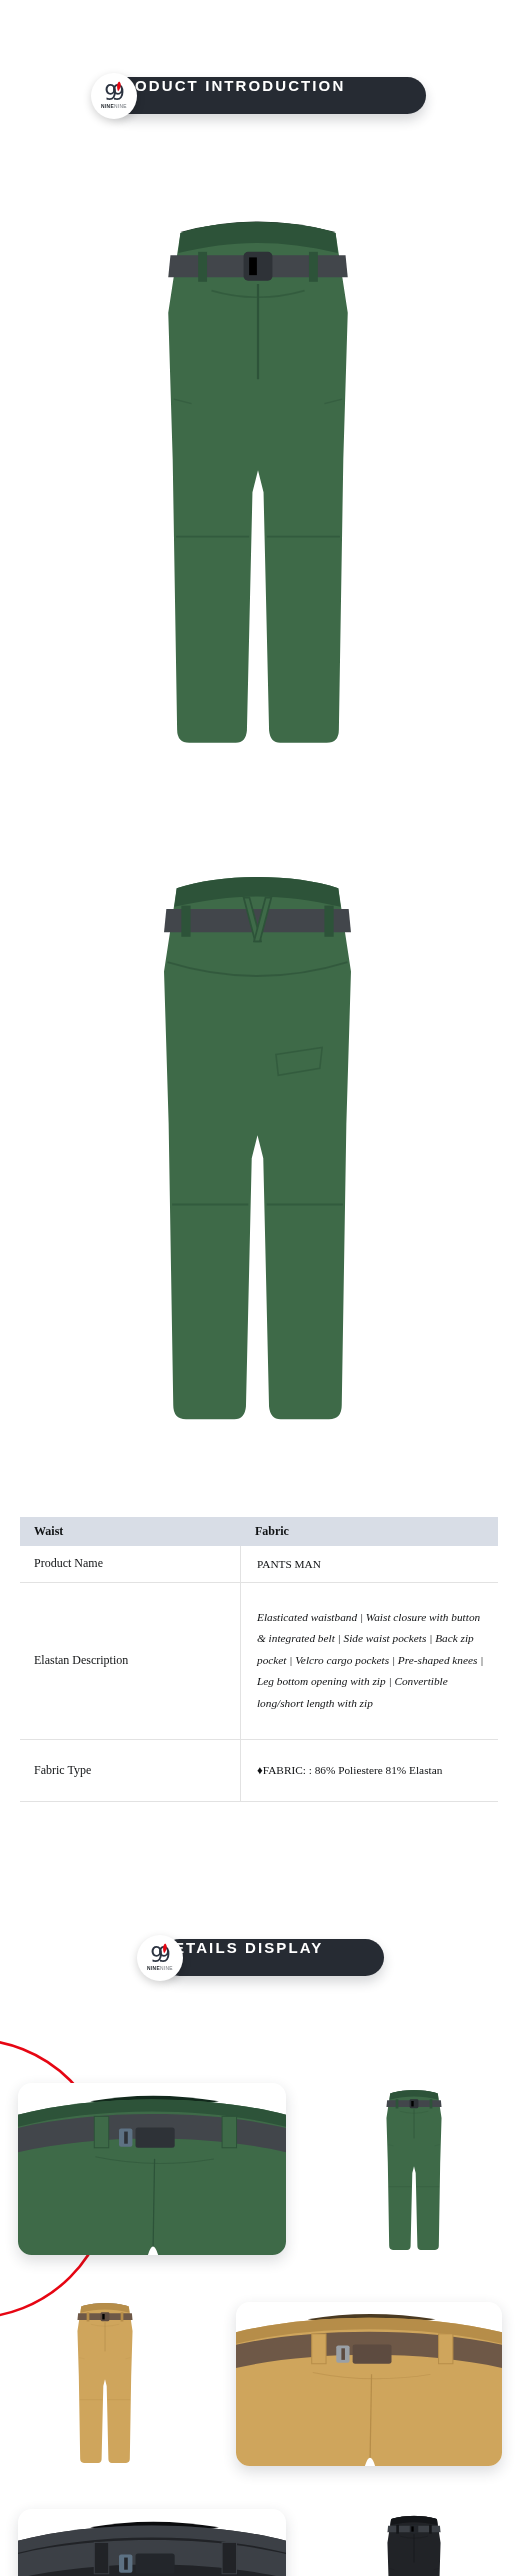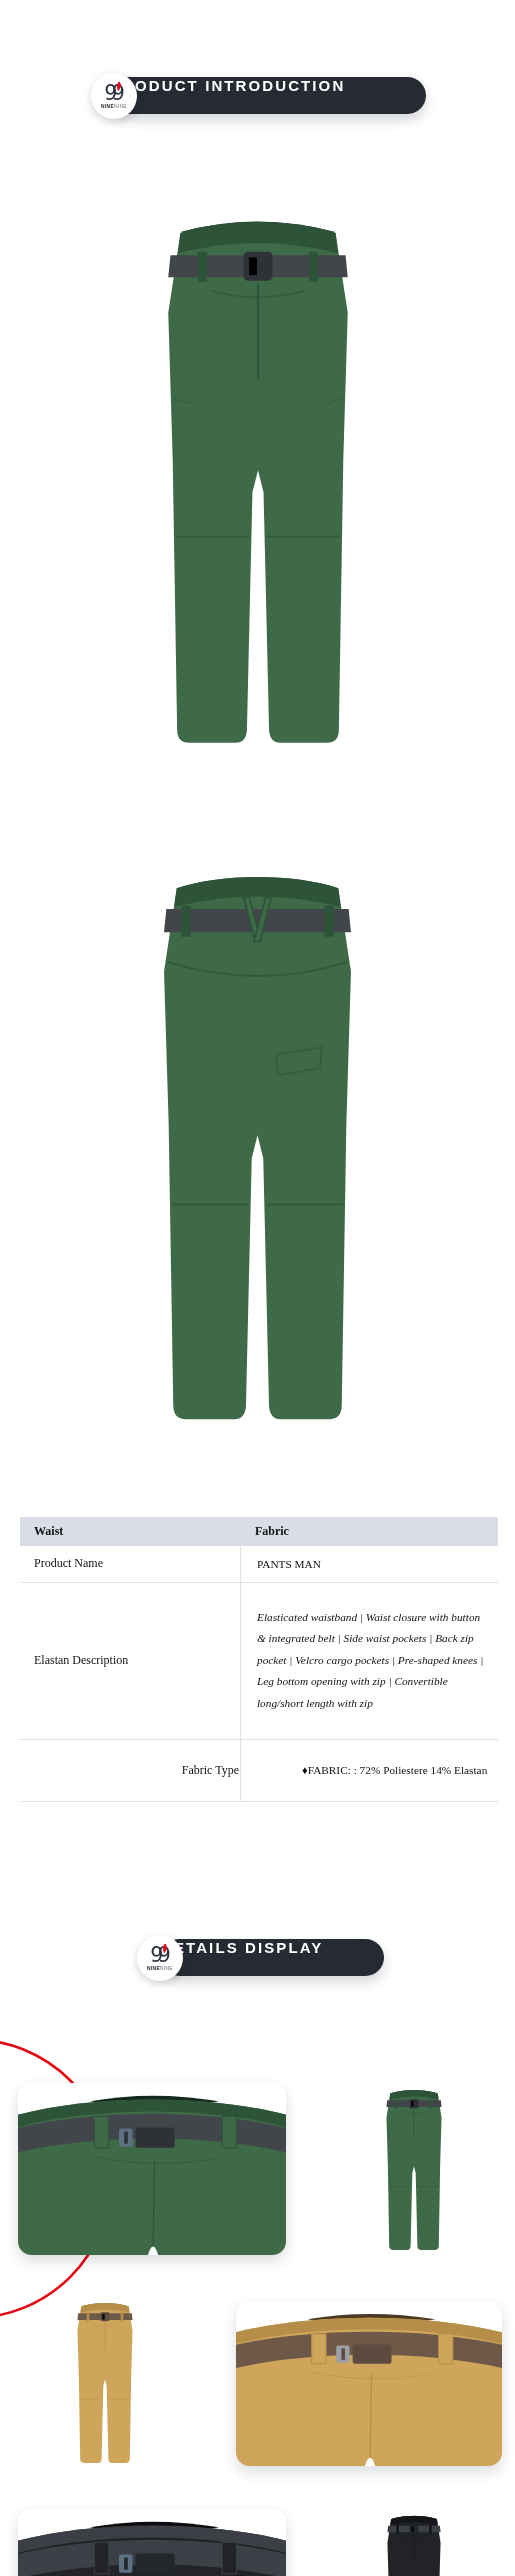--- a/index.html
+++ b/index.html
@@ -27,21 +27,21 @@
   .spec .hdr{background:var(--table_header_bg,#d8dde6);height:29px;}
   .spec td{vertical-align:middle;}
   .spec .c1{width:205px;padding-left:14.4px;font-size:12px;}
   .spec .c2{padding-left:14.4px;padding-right:10.3px;font-size:11.3px;}
   .spec .hdr .c1,.spec .hdr .c2{font-weight:600;font-size:12px;}
   .spec .body-row td{border-bottom:0.8px solid var(--table_border,#e2e2e2);}
   .spec .body-row .c2{border-left:0.8px solid var(--table_border,#e2e2e2);padding-left:16px;}
   .row-name{height:36px;}
   .row-desc{height:157px;}
   .row-desc .c2{line-height:21.6px;padding-top:4.1px;padding-bottom:4.1px;font-style:italic;}
-  .row-fab{height:62px;text-align:right;}
+  .row-fab{height:62px;}
 
   
   .card{position:absolute;background:#fff;border-radius:13.4px;overflow:hidden;
         box-shadow:0 5.2px 13.4px rgba(40,45,55,.16);}
   .card svg{display:block;width:100%;height:100%;}
   .thumb{position:absolute;}
   .thumb svg{display:block;width:100%;height:100%;}
   #red-annot{position:absolute;left:-165px;top:2025px;width:330px;height:330px;z-index:0;}
 </style>
 </head>
@@ -132,21 +132,21 @@
     <tr class="body-row row-name">
       <td class="c1">Product Name</td>
       <td class="c2">PANTS MAN</td>
     </tr>
     <tr class="body-row row-desc">
       <td class="c1">Elastan Description</td>
       <td class="c2">Elasticated waistband | Waist closure with button &amp; integrated belt | Side waist pockets | Back zip pocket | Velcro cargo pockets | Pre-shaped knees | Leg bottom opening with zip | Convertible long/short length with zip</td>
     </tr>
     <tr class="body-row row-fab">
       <td class="c1">Fabric Type</td>
-      <td class="c2">♦FABRIC: : 72% Poliestere  14% Elastan</td>
+      <td class="c2">♦FABRIC: : 86% Poliestere  81% Elastan</td>
     </tr>
   </tbody>
     </table>
 
   <div class="badge-pill" style="left:161px;top:1939px;width:223px;">
     <span class="t">DETAILS DISPLAY</span>
   </div>
   <div class="logo-circle" style="left:137px;top:1935px;">
     <div class="logo-nines">99</div>
     <svg class="logo-red" viewBox="0 0 16 22">

